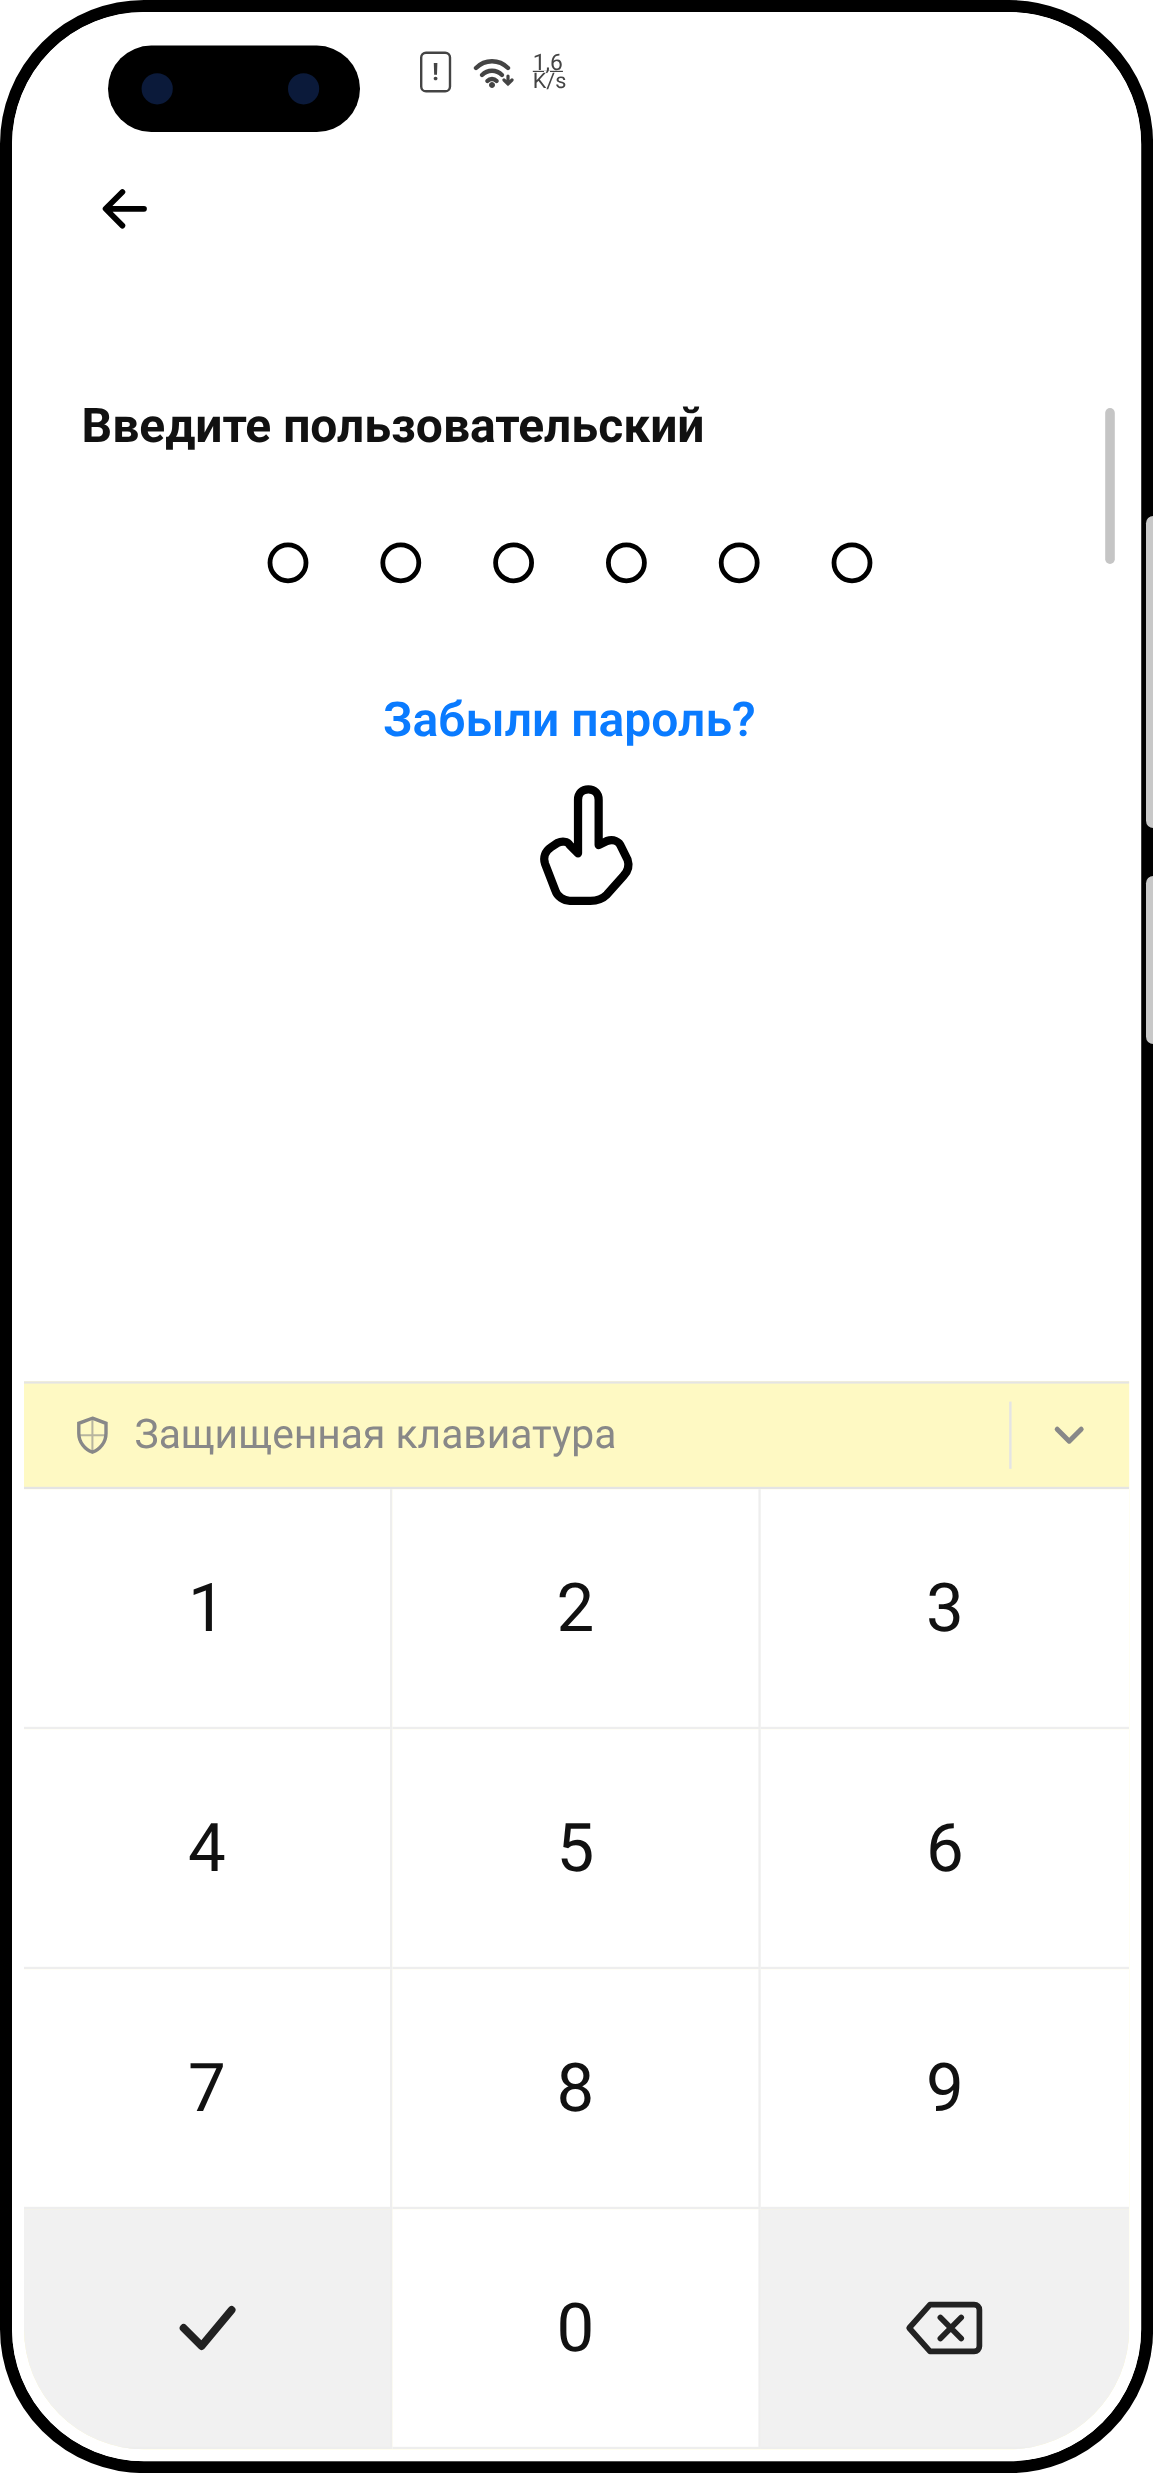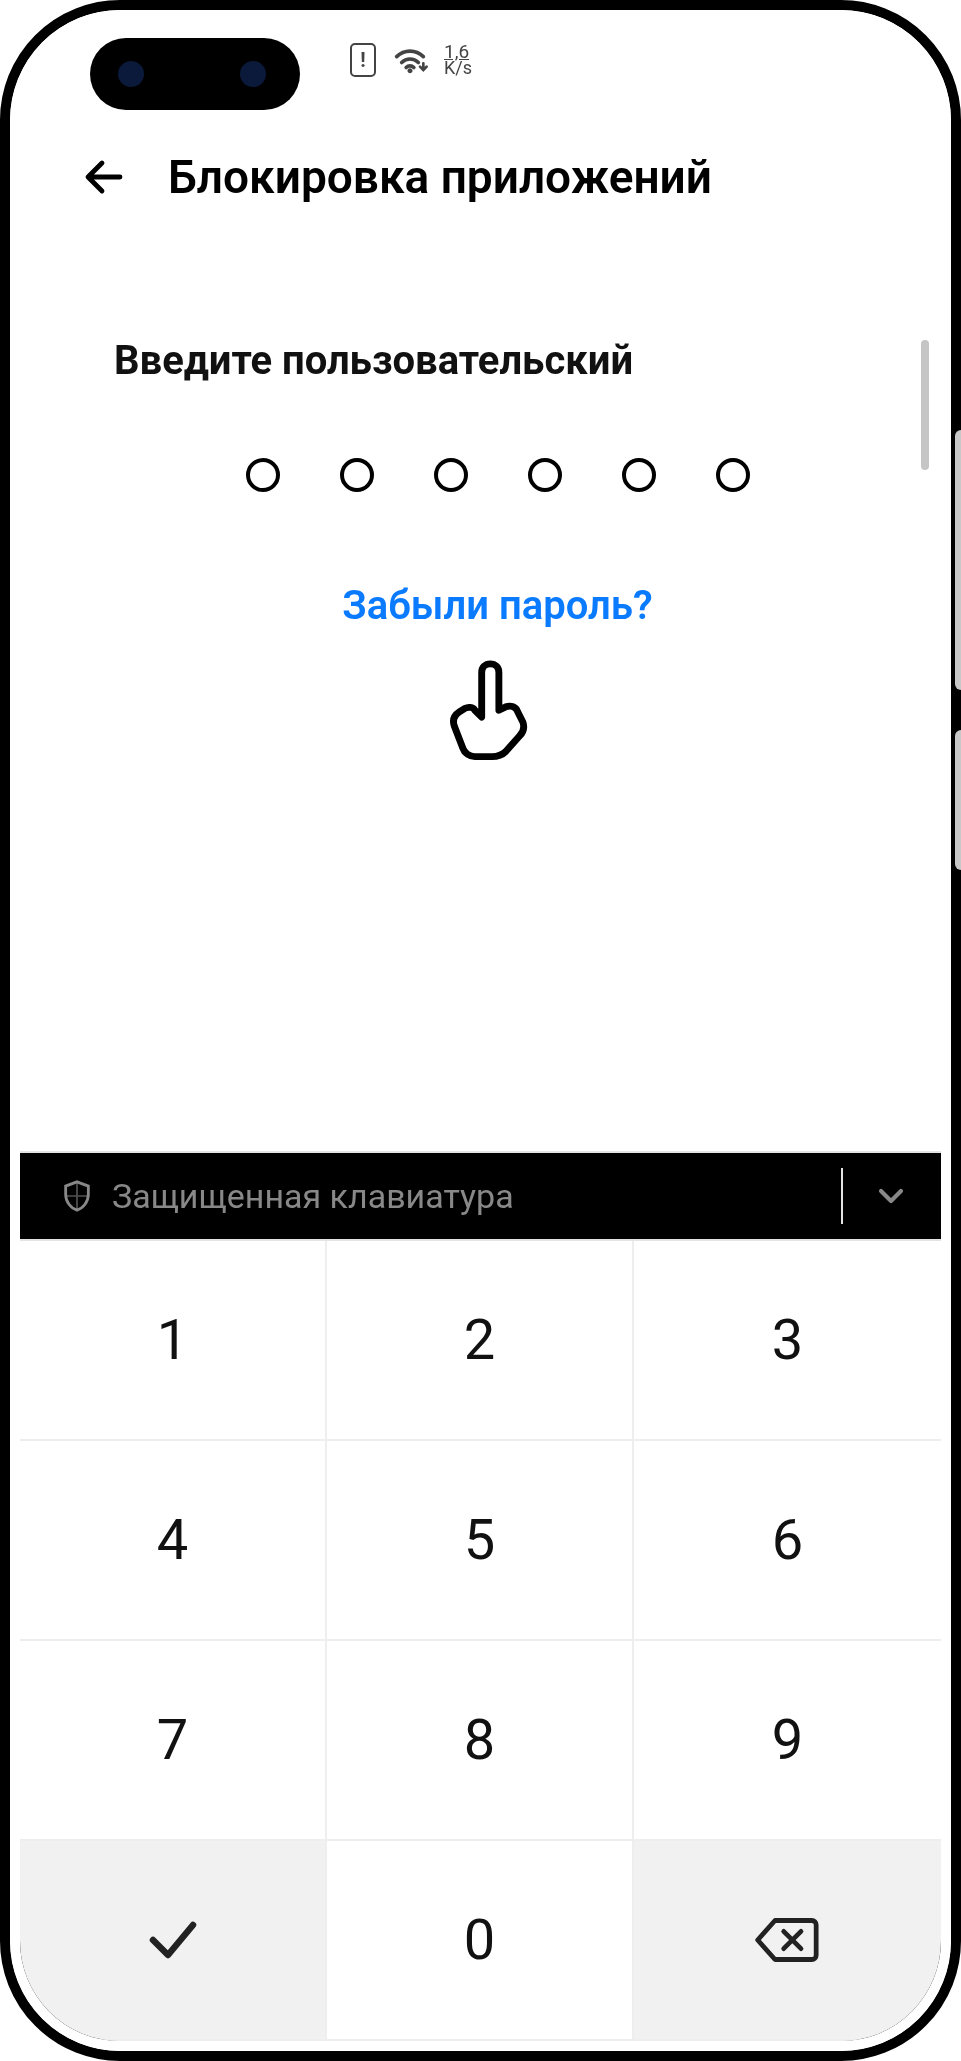--- a/index.html
+++ b/index.html
@@ -101,21 +101,21 @@
     gap: 40px;
   }
   .back-arrow { width:48px;height:48px; }
   .title {
     font-size: 46px;
     font-weight: 600;
     color:#000;
   }
 
   .content {
-    padding: 100px 70px 0 104px;
+    padding: 100px 70px 0 58px;
     text-align:left;
     position:relative;
   }
   .prompt {
     font-size: 40px;
     font-weight:700;
     color:#111;
     line-height:1.35;
   }
   .pin-dots {
@@ -154,21 +154,21 @@
     border-radius:4px;
   }
 
   
   .kbd-wrap {
     position:absolute;
     left:10px;right:10px;bottom:10px;
     border-bottom-left-radius:100px;
     border-bottom-right-radius:100px;
     overflow:hidden;
-    background:#000000;
+    background:#fef9c3;
   }
   .kbd-header{
     display:flex;
     align-items:center;
     border-top:2px solid #e4e4e4;
     border-bottom:2px solid #e4e4e4;
     height:90px;
     padding:0 30px 0 40px;
     color:#888;
     font-size:34px;
@@ -223,21 +223,20 @@
         <div class="top">1,6</div>
         <div class="bot">K/s</div>
       </div>
     </div>
   </div>
 
   <div class="header">
     <svg class="back-arrow" viewBox="0 0 24 24">
       <path d="M20 12H5M11 5l-7 7 7 7" stroke="#000" stroke-width="2.4" fill="none" stroke-linecap="round" stroke-linejoin="round"></path>
     </svg>
-    <div class="title">Блокировка приложений</div>
   </div>
 
   <div class="content">
     <div class="prompt">
       <span>Введите пользовательский</span><br>
     </div>
     <div class="pin-dots">
       <div class="pin-dot"></div>
       <div class="pin-dot"></div>
       <div class="pin-dot"></div>

